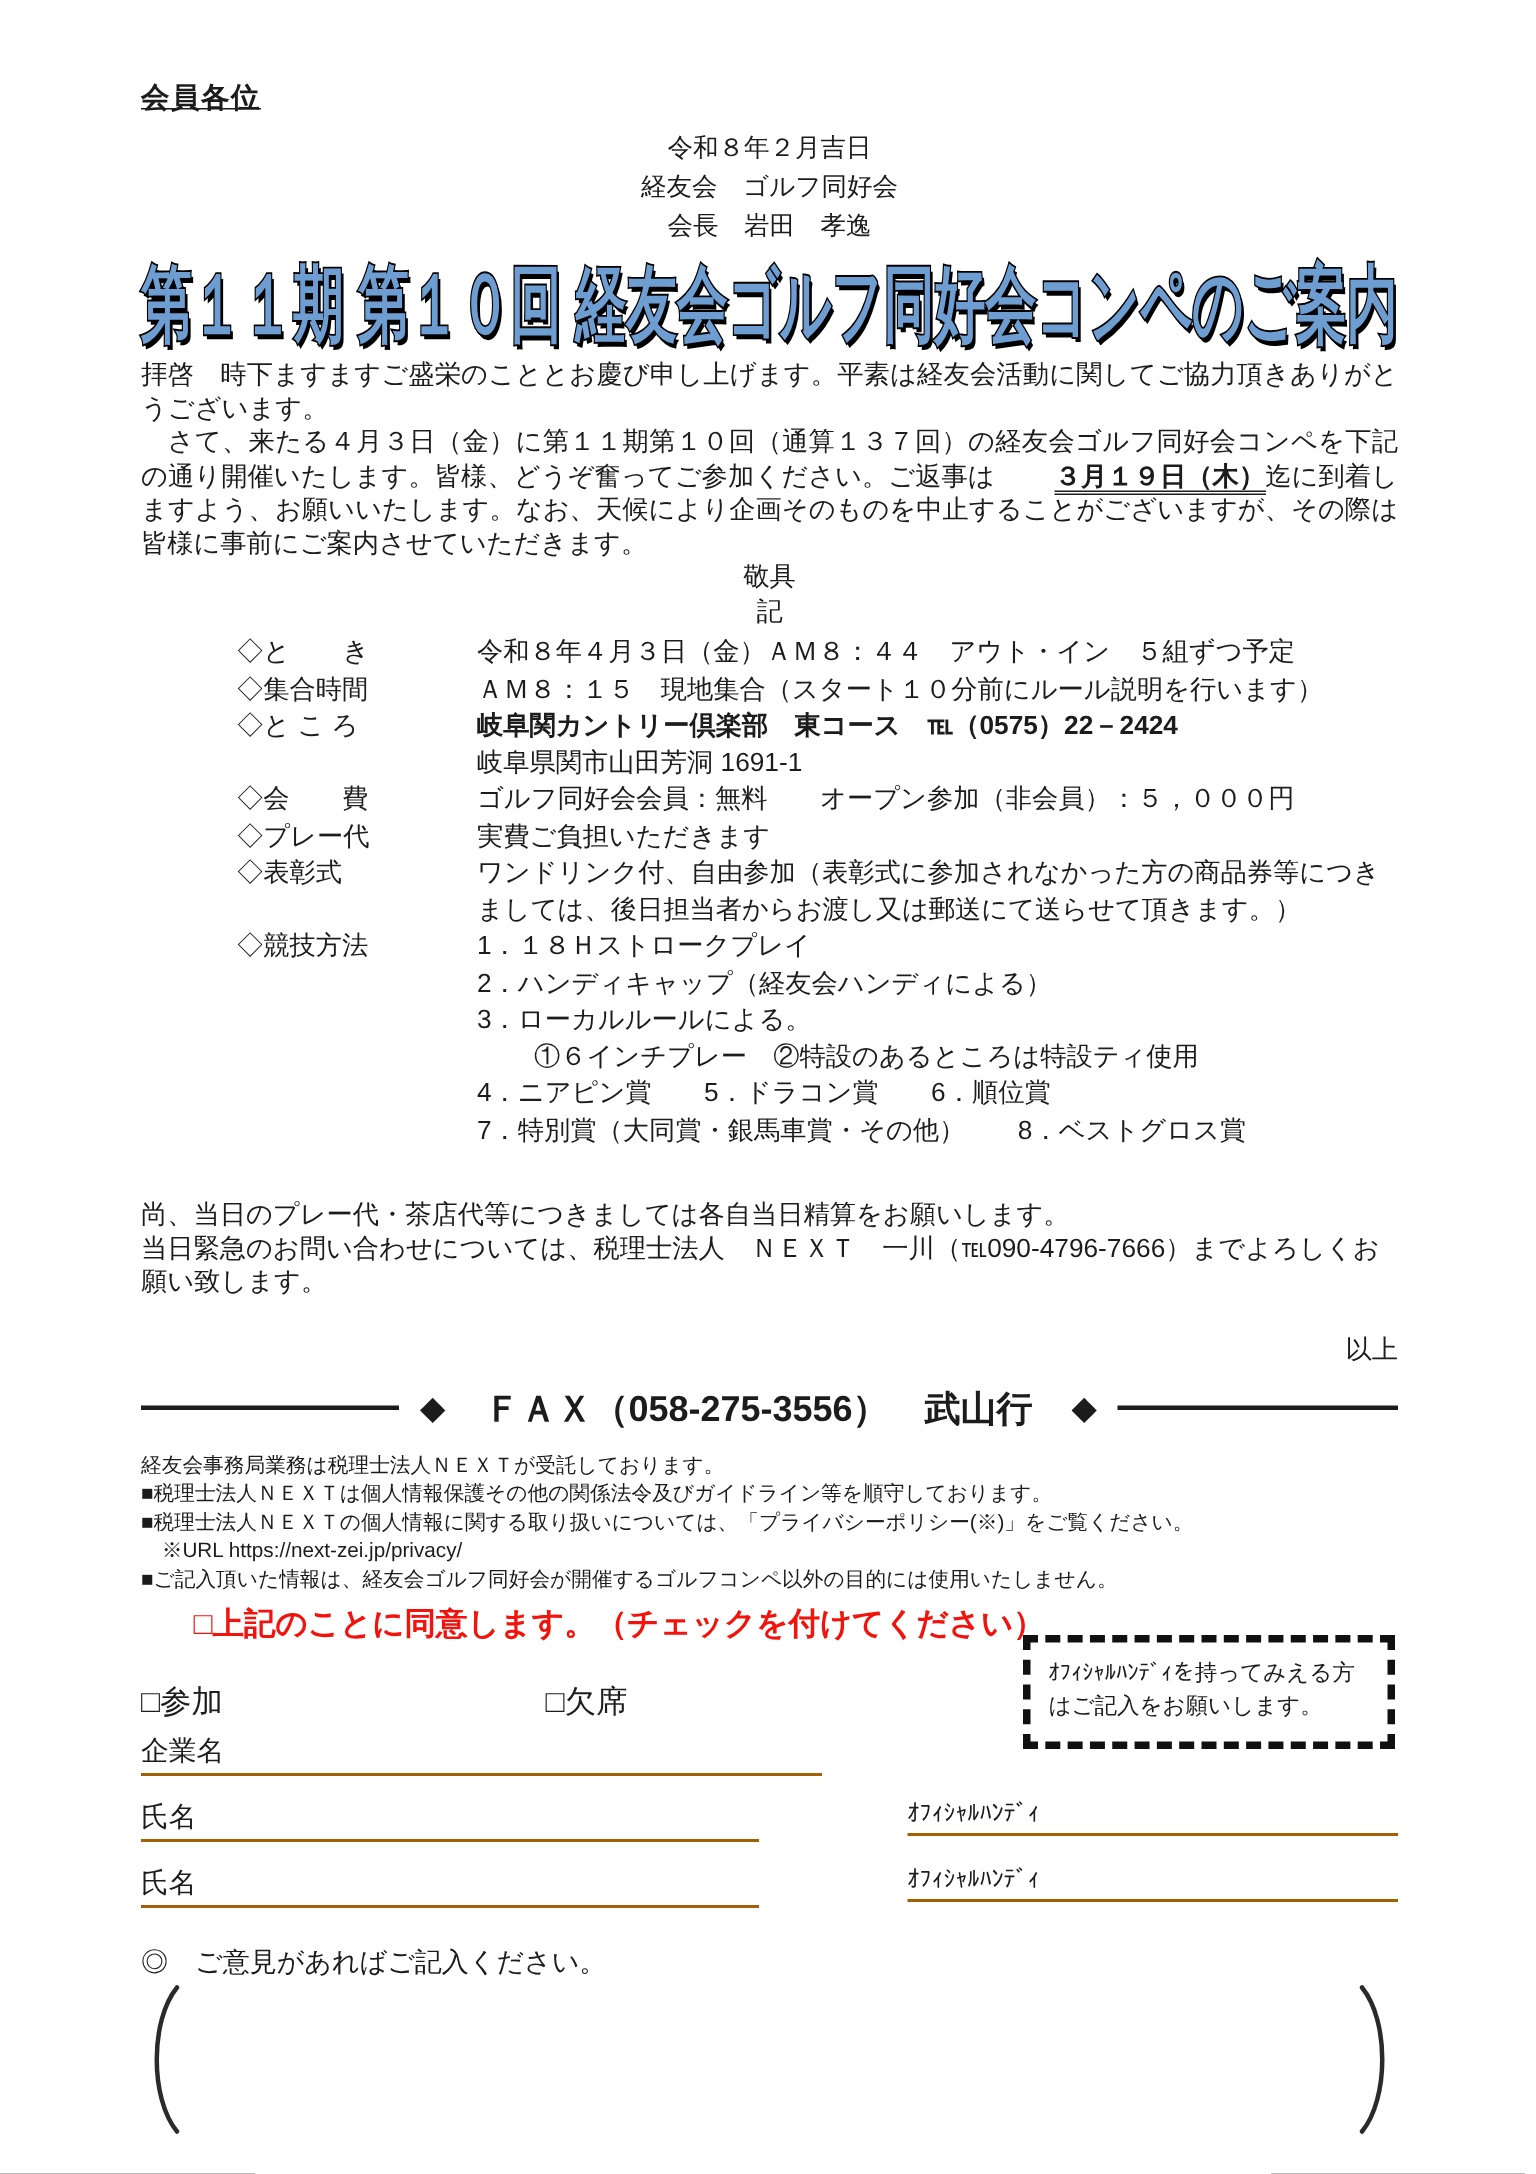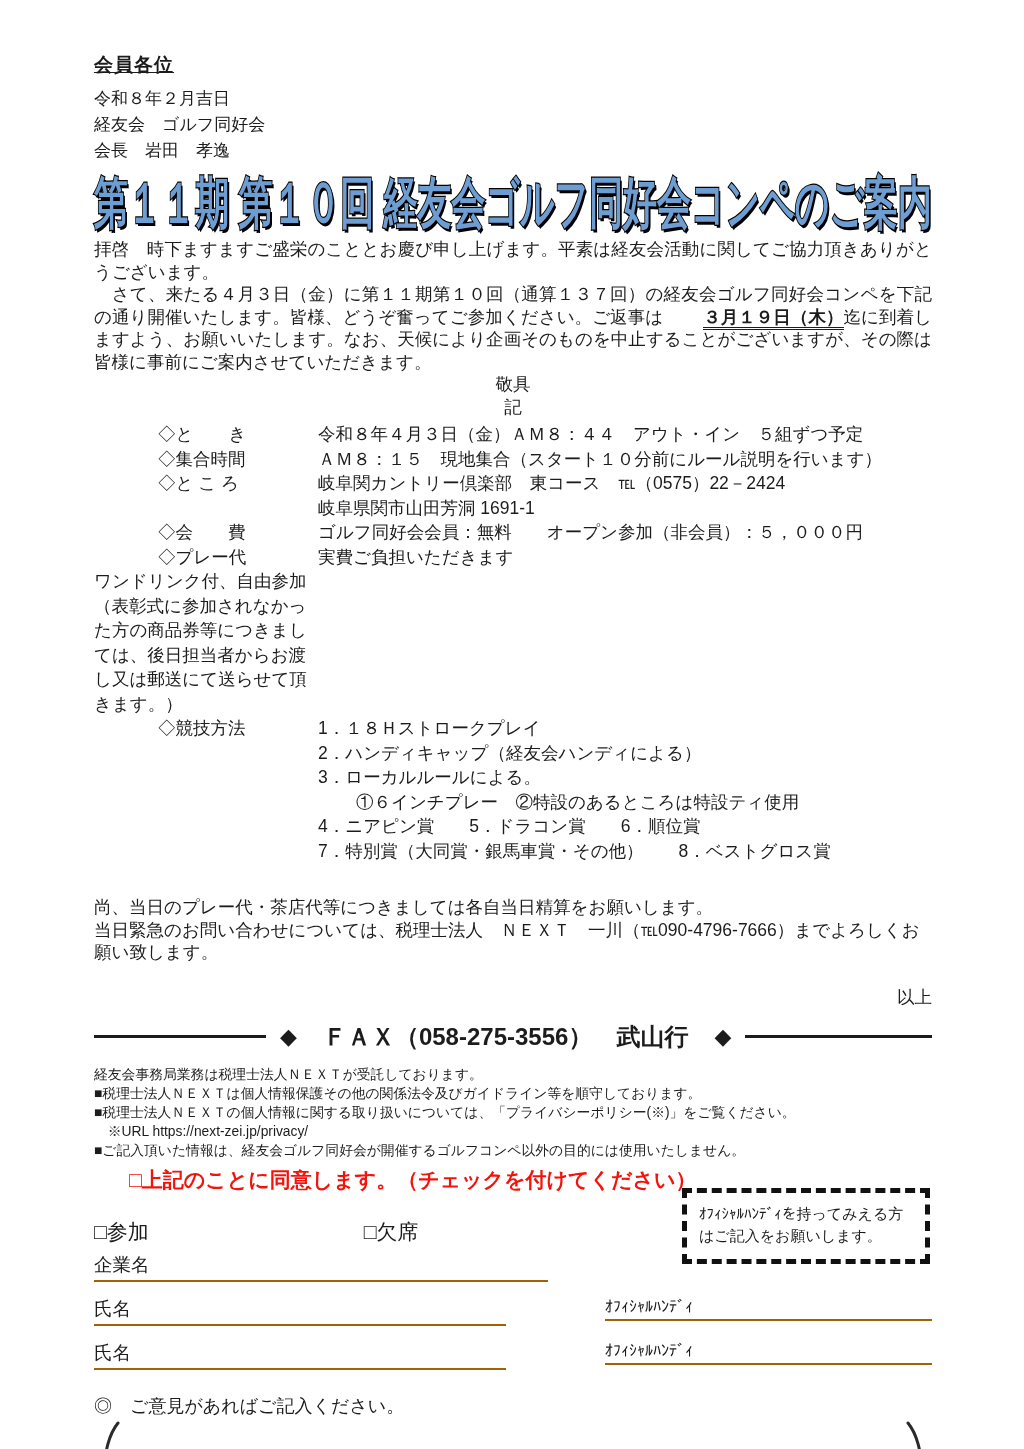--- a/index.html
+++ b/index.html
@@ -6,38 +6,38 @@
   html,body { background:#888; }
   .page {
     position:relative; width:1024px; height:1449px; margin:0 auto;
     background:#fff; color:#1c1c1c; overflow:hidden;
     font-family:"Liberation Sans", sans-serif;
   }
   .content { position:absolute; left:94px; top:0; width:838px; }
 
   .addressee { margin-top:52px; font-size:19px; font-weight:bold; text-decoration:underline; letter-spacing:1px; }
 
-  .sender { margin-top:8px; text-align:left; font-size:17px; line-height:26px; }
+  .sender { margin-top:8px; text-align:center; font-size:17px; line-height:26px; }
 
   .doc-title {
     margin-top:8px; width:838px; overflow:visible; white-space:nowrap;
     font-size:56px; line-height:62px; font-weight:bold;
     -webkit-text-stroke:2.5px #000; paint-order:stroke fill;
     text-shadow:3px 3px 0 #000;
   }
 
   .greeting { margin-top:4px; font-size:17.5px; line-height:22.5px; text-align:justify; }
   .deadline { font-weight:bold; border-bottom:3px double #1c1c1c; padding-bottom:0px;margin-left:40px; }
   .keigu { text-align:center; font-size:17.5px; line-height:23px; }
   .ki { text-align:center; font-size:17.5px; line-height:23px; }
 
   .kv { margin-top:3px; font-size:17.5px; line-height:24.5px; }
   .kv-row { display:grid; grid-template-columns:224px 1fr; }
   .kv-label { padding-left:64px; white-space:pre; }
-  .kv-bold { font-weight:normal; }
+  .kv-bold { font-weight:bold; }
   .kv-line { display:block; }
   .kv-line.indent { padding-left:38px; }
 
   .notes { margin-top:33px; font-size:17.5px; line-height:22.5px; }
   .ijou { text-align:right; font-size:17.5px; line-height:23px; margin-top:22px; }
 
   .fax-row { margin-top:12px; display:flex; align-items:center; gap:14px; }
   .fax-row .rule { flex:1; height:3px; background:#1c1c1c; }
   .fax-row .rule.left { max-width:172px; }
   .fax-row .fax-text { font-size:24px; font-weight:bold; white-space:nowrap; }
@@ -104,20 +104,21 @@
       </div>
       <div class="kv-row">
         <span class="kv-label">◇会　　費</span>
         <span>ゴルフ同好会会員：無料　　オープン参加（非会員）：５，０００円</span>
       </div>
       <div class="kv-row">
         <span class="kv-label">◇プレー代</span>
         <span>実費ご負担いただきます</span>
       </div>
       <div class="kv-row">
+        <span class="kv-label">◇表彰式</span>
         <span>ワンドリンク付、自由参加（表彰式に参加されなかった方の商品券等につきましては、後日担当者からお渡し又は郵送にて送らせて頂きます。）</span>
       </div>
       <div class="kv-row">
         <span class="kv-label">◇競技方法</span>
         <span>
           <span class="kv-line">1．１８Ｈストロークプレイ</span>
           <span class="kv-line">2．ハンディキャップ（経友会ハンディによる）</span>
           <span class="kv-line">3．ローカルルールによる。</span>
           <span class="kv-line indent">①６インチプレー　②特設のあるところは特設ティ使用</span>
           <span class="kv-line">4．ニアピン賞　　5．ドラコン賞　　6．順位賞</span>

